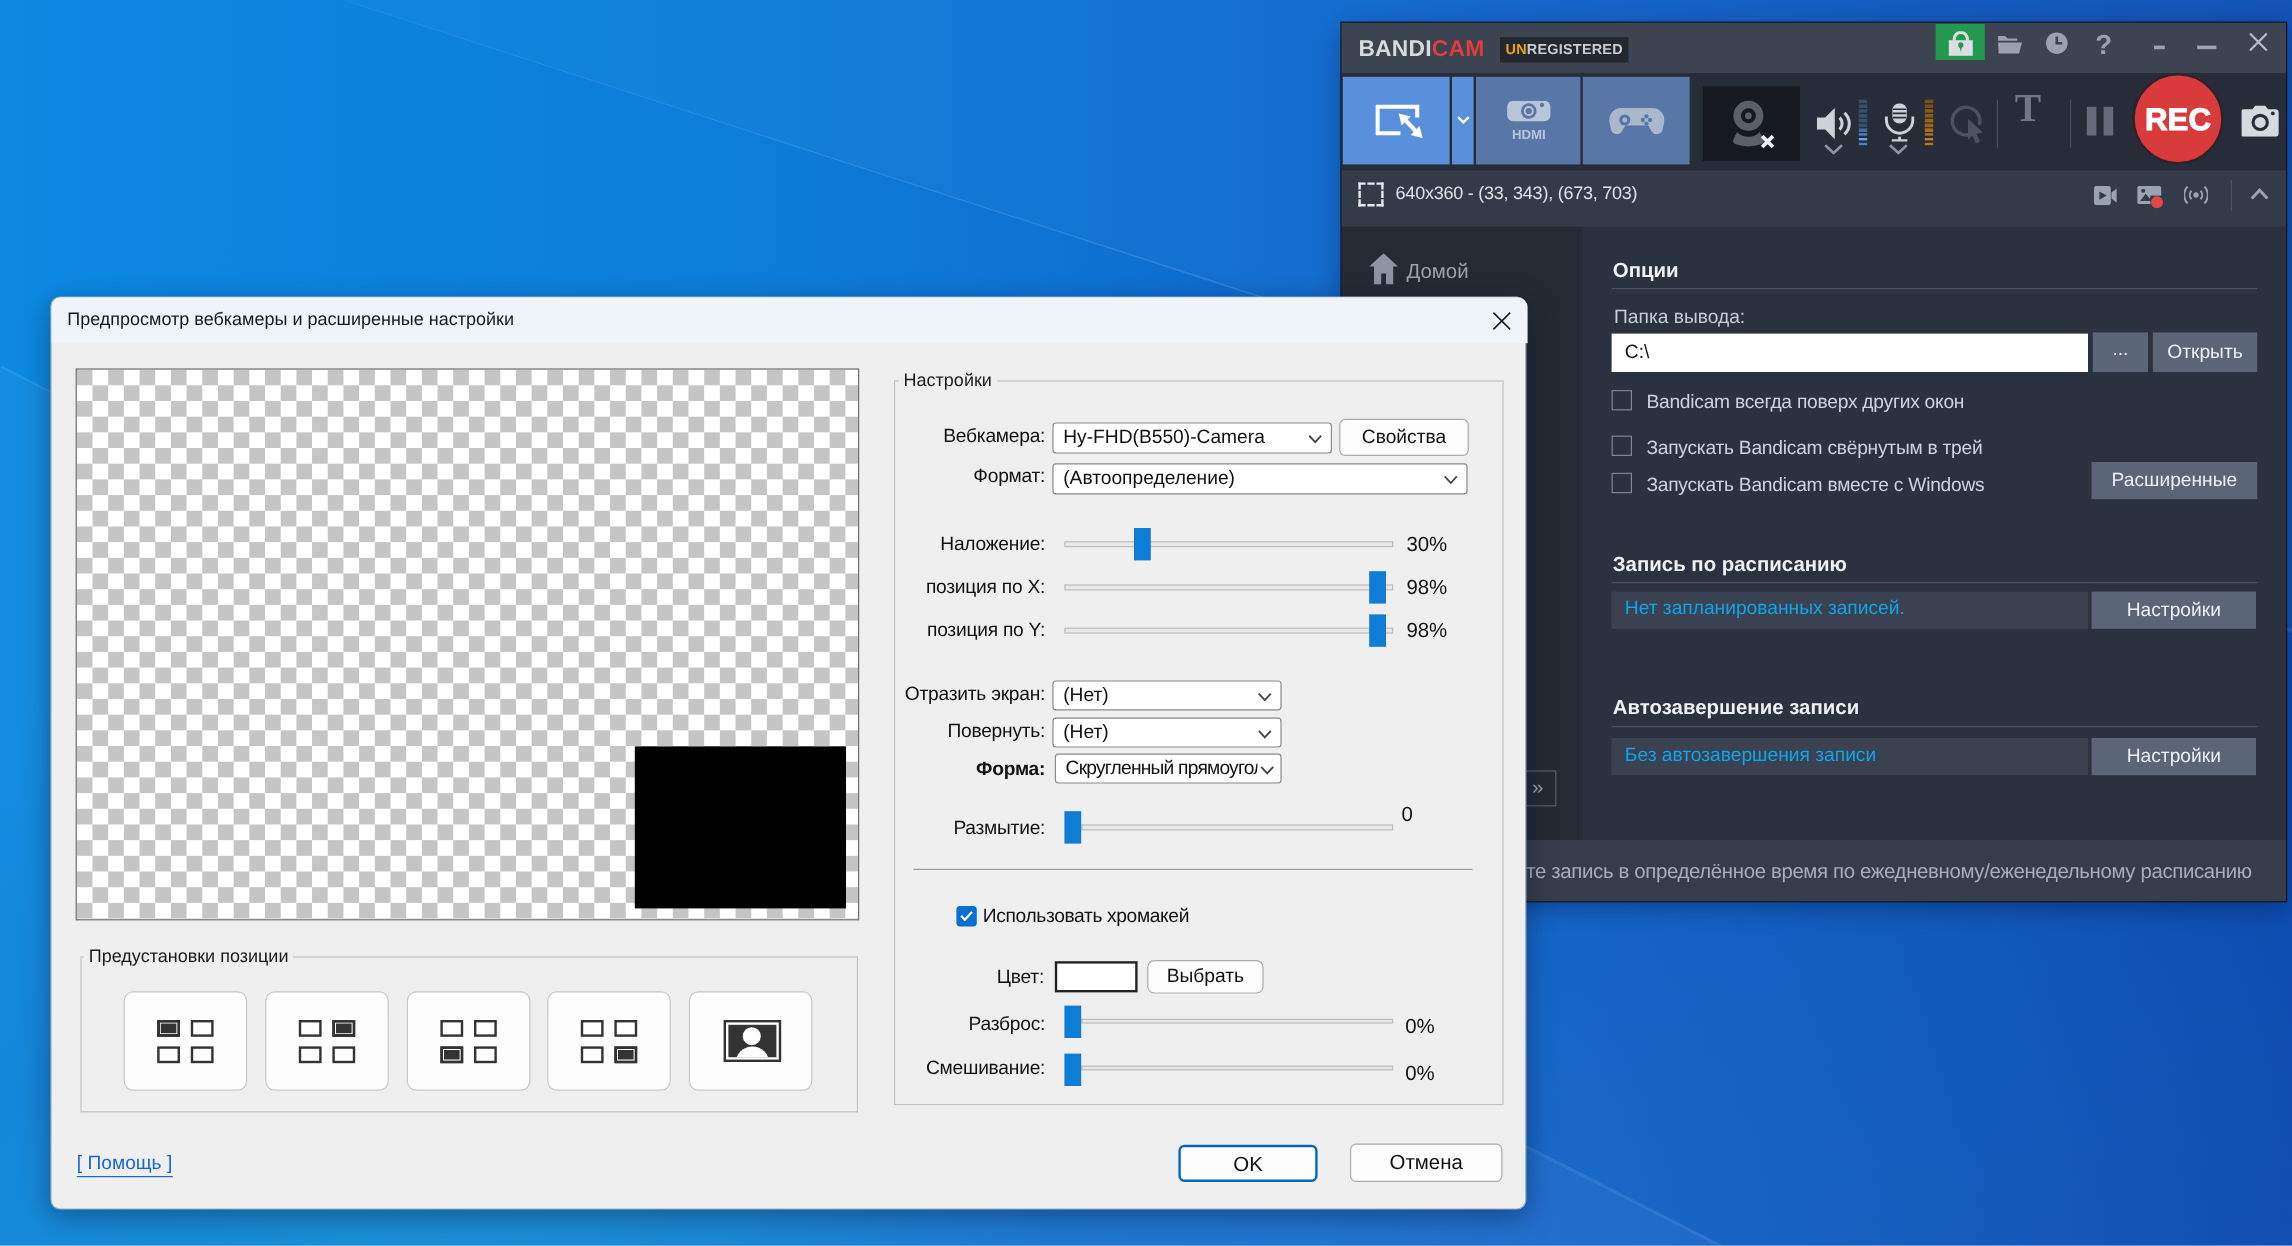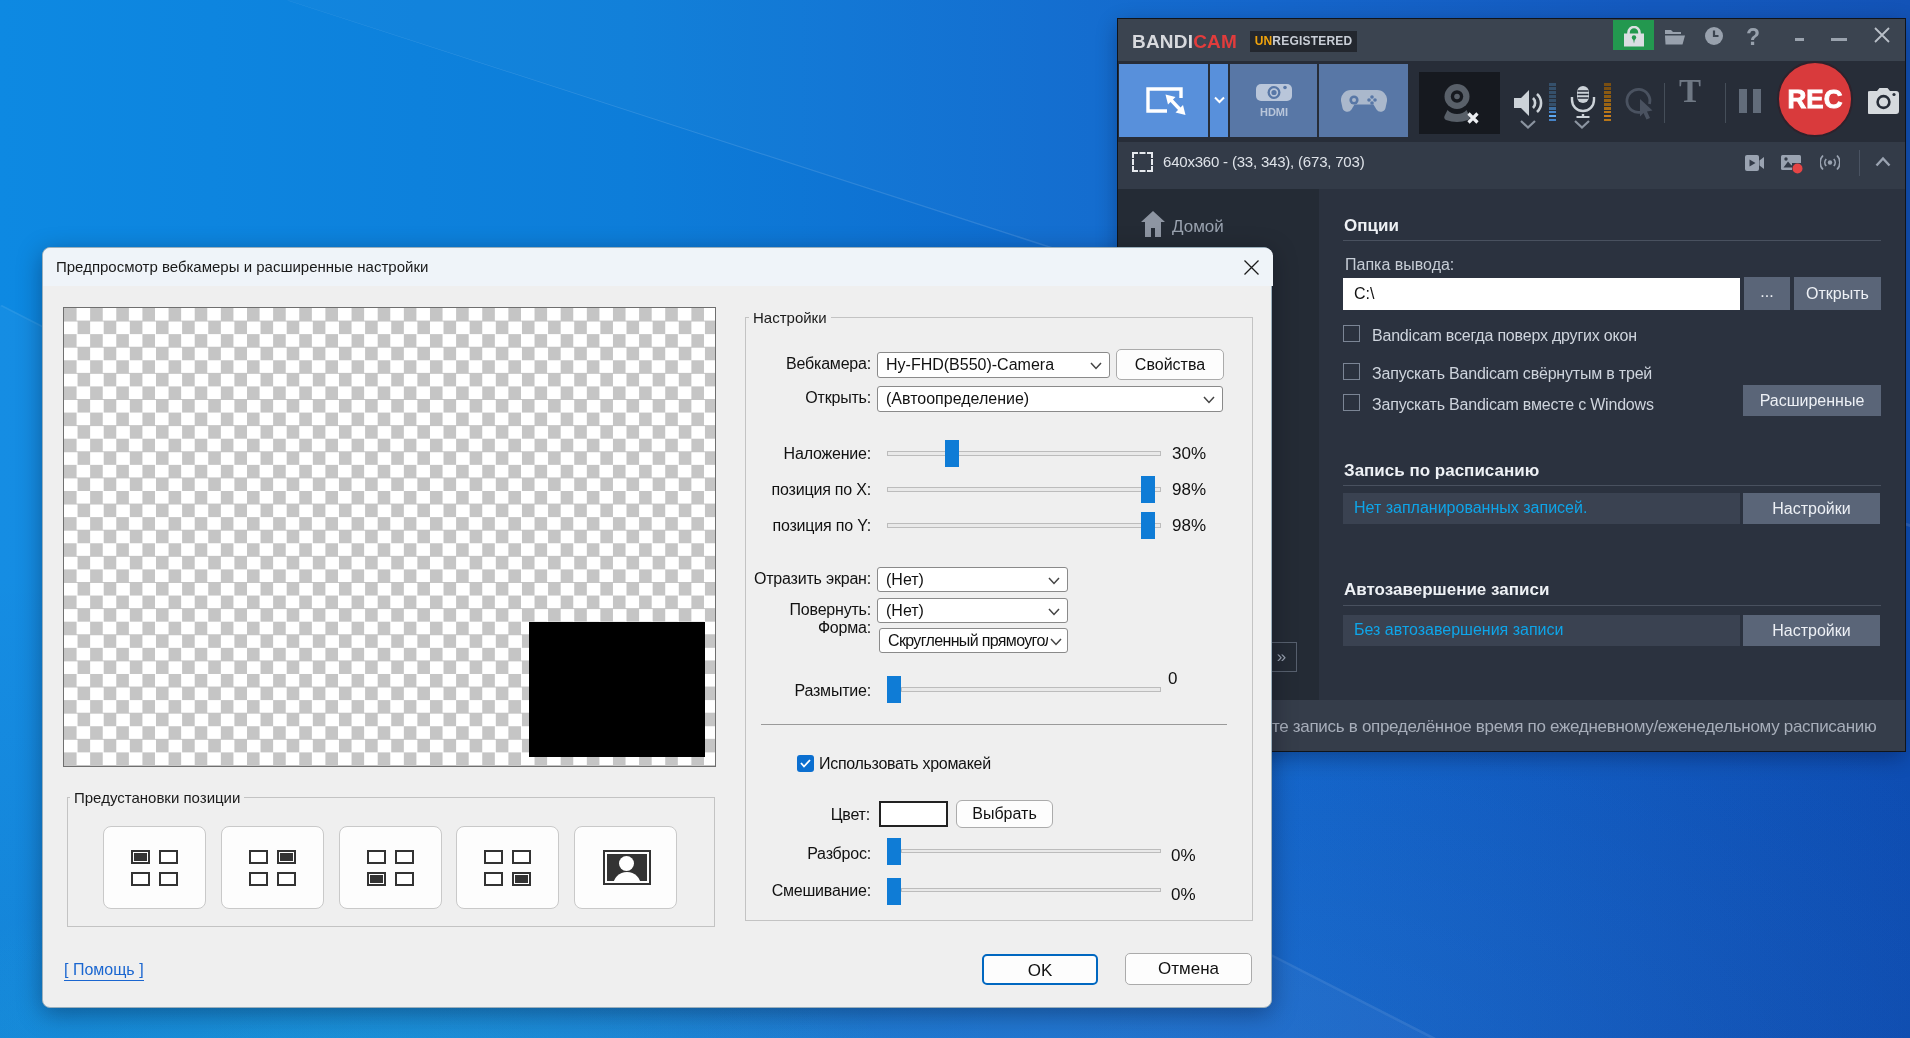--- a/index.html
+++ b/index.html
@@ -282,21 +282,21 @@
     <div class="fieldset" style="left:702px;top:69px;width:508px;height:604px;"></div>
     <div class="fslabel" style="left:706px;top:61px;">Настройки</div>
     <div class="rlabel" style="left:628px;top:107px;width:200px;">Вебкамера:</div>
     <div class="combo" style="left:834px;top:104px;width:233px;height:26px;">
       <div class="cv" style="width:200px;">Hy-FHD(B550)-Camera</div>
       <svg class="chev" style="right:7px;top:9px" width="12" height="8" viewBox="0 0 12 8">
           <path d="M1 1 L6 6.5 L11 1" fill="none" stroke="#444" stroke-width="1.5"></path>
         </svg>
     </div>
     <div class="wbtn" style="left:1073px;top:101px;width:108px;height:31px;line-height:29px;">Свойства</div>
-    <div class="rlabel" style="left:628px;top:141px;width:200px;">Открыть:</div>
+    <div class="rlabel" style="left:628px;top:141px;width:200px;">Формат:</div>
     <div class="combo" style="left:834px;top:138px;width:346px;height:26px;">
       <div class="cv" style="width:320px;">(Автоопределение)</div>
       <svg class="chev" style="right:7px;top:9px" width="12" height="8" viewBox="0 0 12 8">
           <path d="M1 1 L6 6.5 L11 1" fill="none" stroke="#444" stroke-width="1.5"></path>
         </svg>
     </div>
     <div class="rlabel" style="left:628px;top:197px;width:200px;">Наложение:</div>
     <div class="track" style="left:844px;top:203px;width:274px;"></div>
     <div class="thumb" style="left:902px;top:192px;"></div>
     <div class="pct" style="left:1129px;top:196px;">30%</div>
@@ -315,21 +315,21 @@
           <path d="M1 1 L6 6.5 L11 1" fill="none" stroke="#444" stroke-width="1.5"></path>
         </svg>
     </div>
     <div class="rlabel" style="left:628px;top:353px;width:200px;">Повернуть:</div>
     <div class="combo" style="left:834px;top:350px;width:191px;height:25px;">
       <div class="cv">(Нет)</div>
       <svg class="chev" style="right:7px;top:9px" width="12" height="8" viewBox="0 0 12 8">
           <path d="M1 1 L6 6.5 L11 1" fill="none" stroke="#444" stroke-width="1.5"></path>
         </svg>
     </div>
-    <div class="rlabel" style="left:628px;top:371px;width:200px;">Форма:</div>
+    <div class="rlabel" style="left:628px;top:385px;width:200px;font-weight:bold;">Форма:</div>
     <div class="combo" style="left:836px;top:380px;width:189px;height:25px;">
       <div class="cv" style="width:160px;letter-spacing:-0.65px;">Скругленный прямоугол</div>
       <svg class="chev" style="right:5px;top:9px" width="12" height="8" viewBox="0 0 12 8">
           <path d="M1 1 L6 6.5 L11 1" fill="none" stroke="#444" stroke-width="1.5"></path>
         </svg>
     </div>
     <div class="rlabel" style="left:628px;top:434px;width:200px;">Размытие:</div>
     <div class="track" style="left:858px;top:439px;width:260px;"></div>
     <div class="thumb" style="left:844px;top:428px;"></div>
     <div class="pct" style="left:1125px;top:421px;">0</div>

